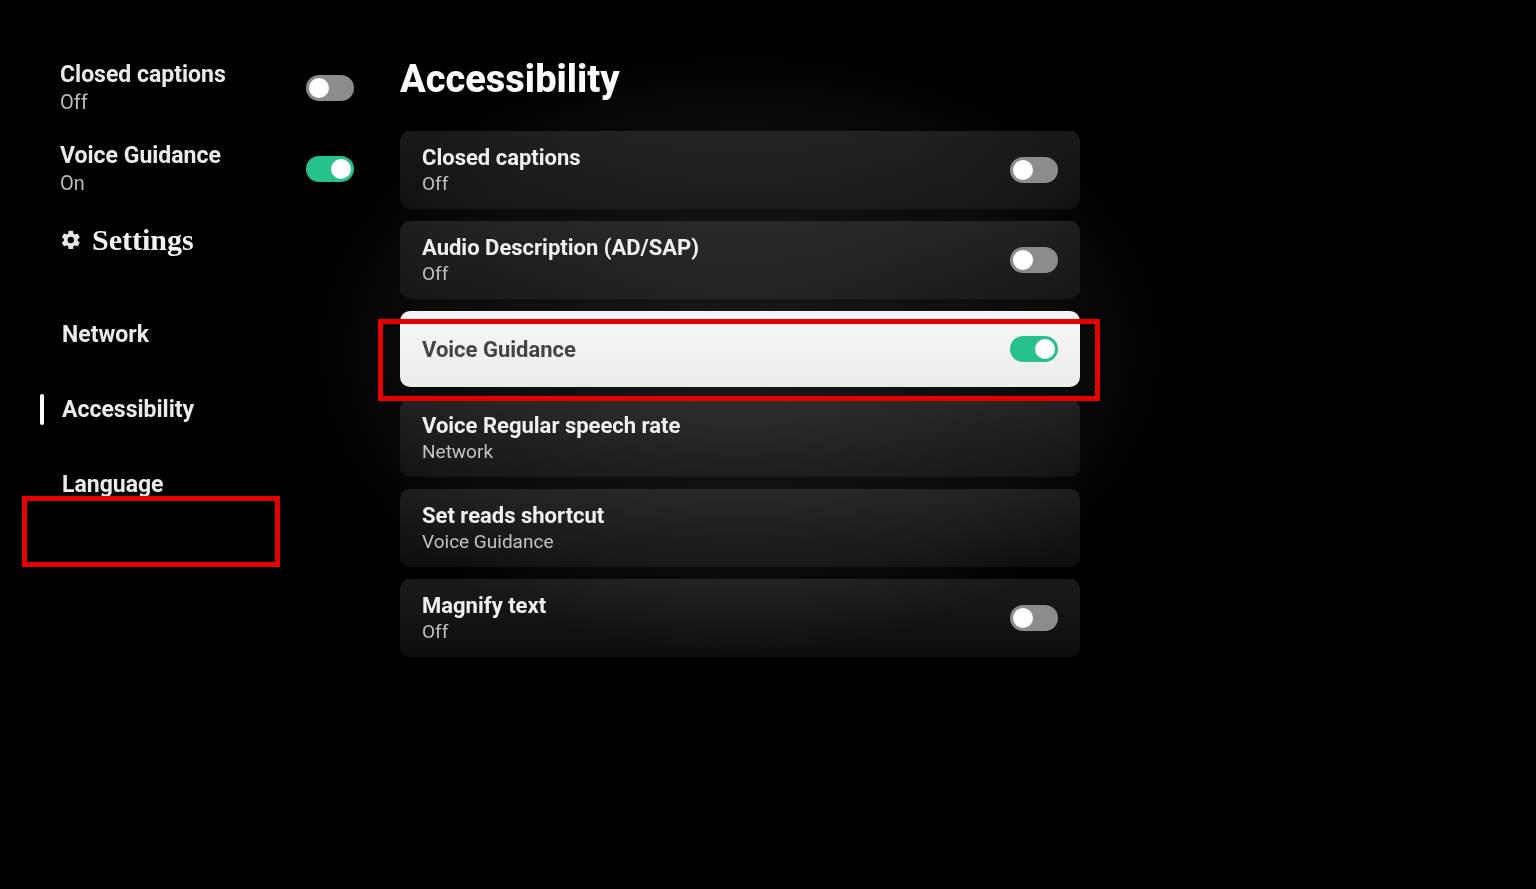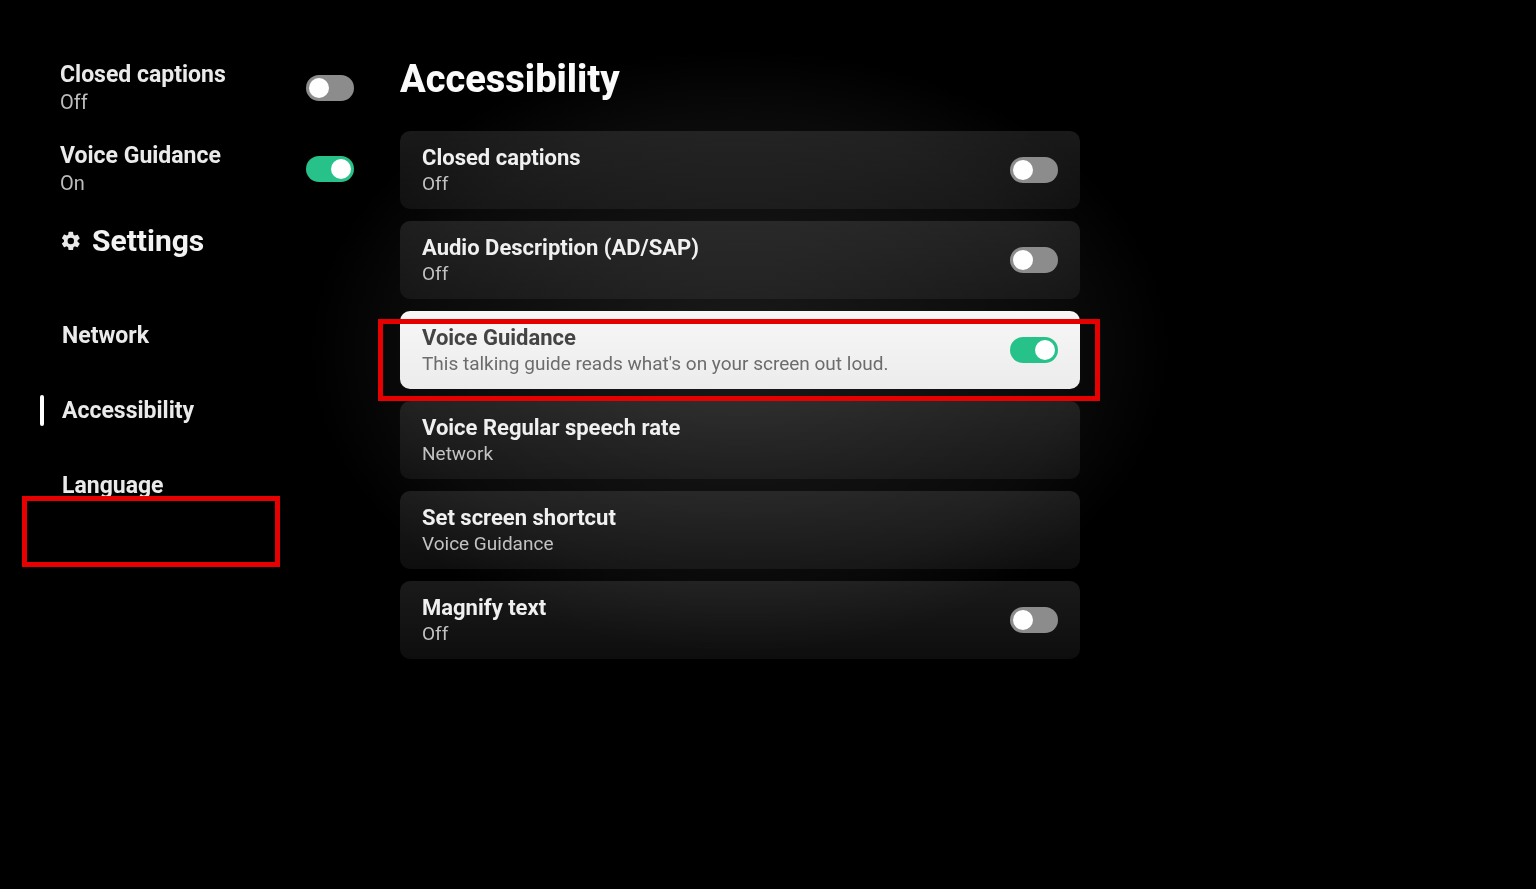--- a/index.html
+++ b/index.html
@@ -40,21 +40,21 @@
       width: 20px; height: 20px; border-radius: 50%;
       background: #fff;
     }
     .toggle.on { background: #27c28a; }
     .toggle.on .knob { left: auto; right: 3px; }
 
     .sb-settings-row {
       display: flex; align-items: center; gap: 10px;
       margin-top: 10px; margin-bottom: 40px;
     }
-    .sb-settings-title { font-size: 30px; font-weight: 700; color: #f2f2f2; }
+    .sb-settings-title { font-size: 30px; font-weight: 700; color: #f2f2f2; font-family: Liberation Serif, serif; }
     .gear { width: 22px; height: 22px; display: inline-block; }
     .gear svg { width: 22px; height: 22px; fill: #e8e8e8; }
 
     .sb-nav { display: flex; flex-direction: column; }
     .sb-nav-item {
       font-size: 23px; font-weight: 700; color: #eaeaea;
       padding: 24px 0 24px 2px;
       position: relative;
       cursor: default;
     }
@@ -164,37 +164,36 @@
         <span class="sub">Off</span>
       </div>
       <div class="toggle">
           <div class="knob"></div>
         </div>
     </div>
 
     <div class="row focused">
       <div class="labels">
         <span class="title">Voice Guidance</span>
-        <span class="sub">This talking guide reads what's on your screen out loud.</span>
       </div>
       <div class="toggle on">
           <div class="knob"></div>
         </div>
     </div>
 
     <div class="row">
       <div class="labels">
         <span class="title">Voice Regular speech rate</span>
         <span class="sub">Network</span>
       </div>
     </div>
 
     <div class="row">
       <div class="labels">
-        <span class="title">Set screen shortcut</span>
+        <span class="title">Set reads shortcut</span>
         <span class="sub">Voice Guidance</span>
       </div>
     </div>
 
     <div class="row">
       <div class="labels">
         <span class="title">Magnify text</span>
         <span class="sub">Off</span>
       </div>
       <div class="toggle">

